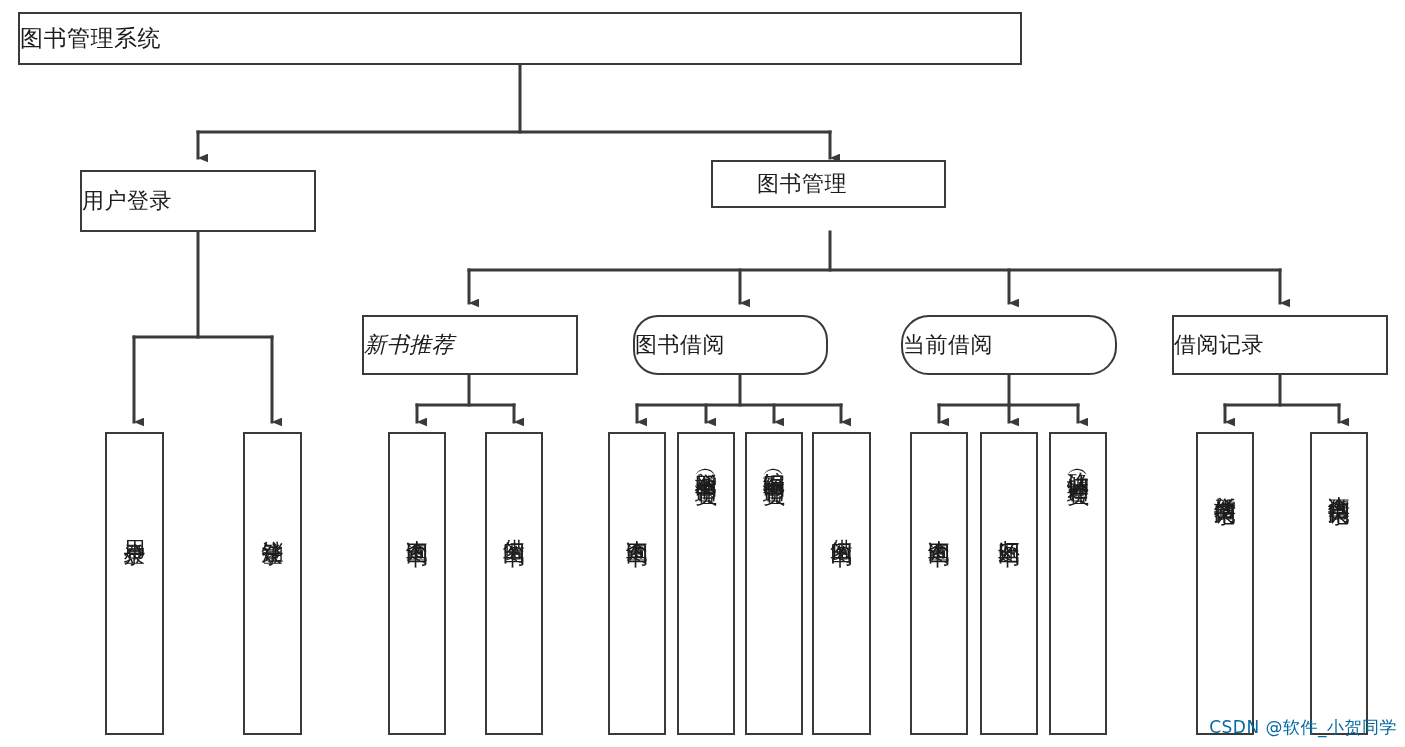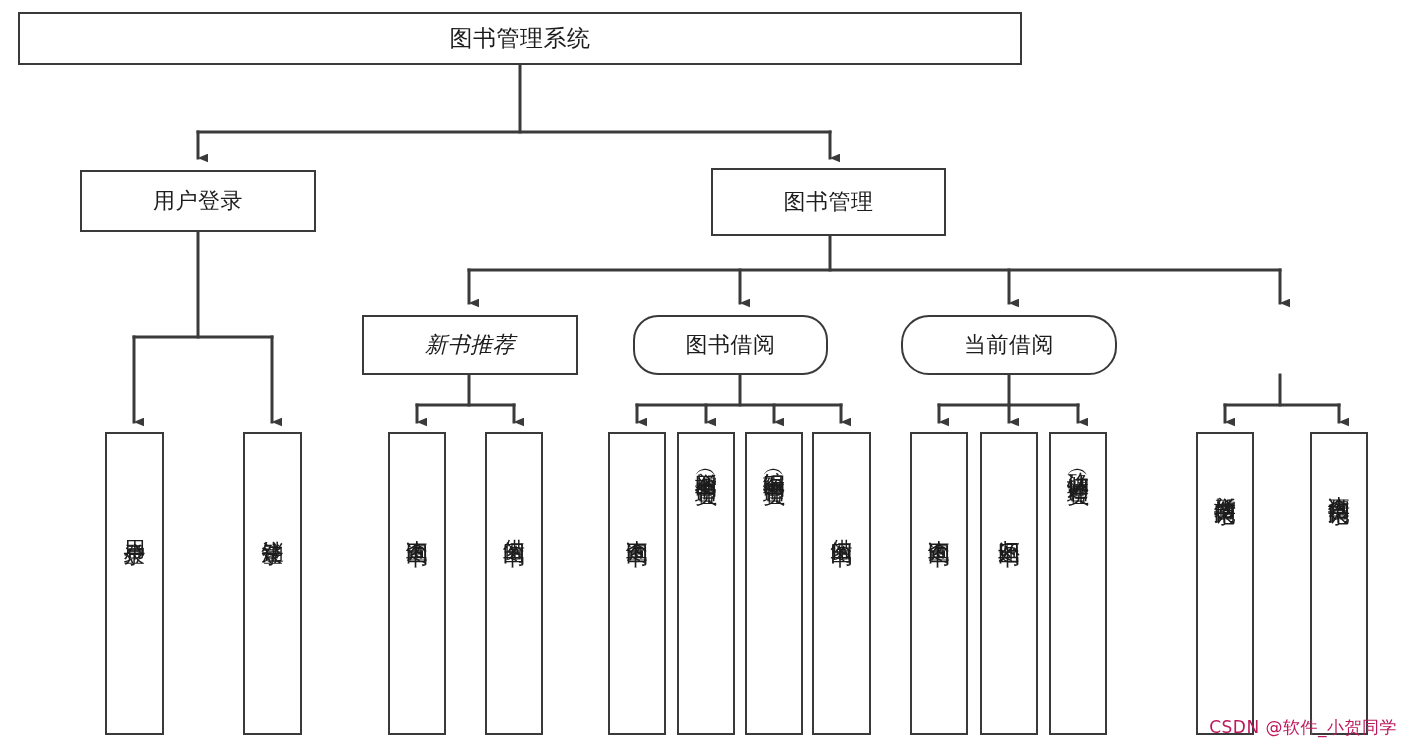--- a/index.html
+++ b/index.html
@@ -24,21 +24,20 @@
     width: 1405px;
     height: 747px;
   }
   .node {
     position: absolute;
     box-sizing: border-box;
     border: 2.5px solid #3a3a3a;
     background: #ffffff;
     display: flex;
     align-items: center;
-    justify-content: center;
     color: #1c1c1c;
   }
   .node-label {
     display: block;
     white-space: pre;
     letter-spacing: 0.5px;
   }
   .node.horizontal .node-label {
     font-size: 22px;
     line-height: 1.1;
@@ -66,21 +65,21 @@
     margin-top: 34px;
   }
   .node.vertical.xtall .node-label {
     margin-top: 10px;
   }
   #watermark {
     position: absolute;
     right: 8px;
     bottom: 8px;
     font-size: 17px;
-    color: #be185d;
+    color: #0369a1;
     white-space: nowrap;
     letter-spacing: 0.5px;
     pointer-events: none;
   }
 </style>
 </head>
 <body>
 
 <div id="canvas">
 
@@ -134,33 +133,36 @@
     </g>
   </svg>
 
   <div class="node horizontal title" style="left:18px; top:12px; width:1004px; height:53px;">
     <span class="node-label">图书管理系统</span>
   </div>
 
   <div class="node horizontal" style="left:80px; top:170px; width:236px; height:62px;">
     <span class="node-label">用户登录</span>
   </div>
-  <div class="node horizontal" style="left:711px; top:168px; width:235px; height:68px;">
+  <div class="node horizontal" style="left:711px; top:160px; width:235px; height:48px;padding-left:44px;">
     <span class="node-label">图书管理</span>
   </div>
 
   <div class="node horizontal" style="left:362px; top:315px; width:216px; height:60px;font-style:italic;">
     <span class="node-label">新书推荐</span>
   </div>
   <div class="node horizontal" style="left:633px; top:315px; width:195px; height:60px;border-radius:25px;">
     <span class="node-label">图书借阅</span>
   </div>
   <div class="node horizontal" style="left:901px; top:315px; width:216px; height:60px;border-radius:28px;">
     <span class="node-label">当前借阅</span>
   </div>
+  <div class="node horizontal" style="left:1172px; top:315px; width:216px; height:60px;">
+    <span class="node-label">借阅记录</span>
+  </div>
 
   <div class="node vertical mid" style="left:105px; top:432px; width:59px; height:303px;">
     <span class="node-label">用户登录</span>
   </div>
   <div class="node vertical mid" style="left:243px; top:432px; width:59px; height:303px;">
     <span class="node-label">注销登录</span>
   </div>
 
   <div class="node vertical mid" style="left:388px; top:432px; width:58px; height:303px;">
     <span class="node-label">查询图书</span>

